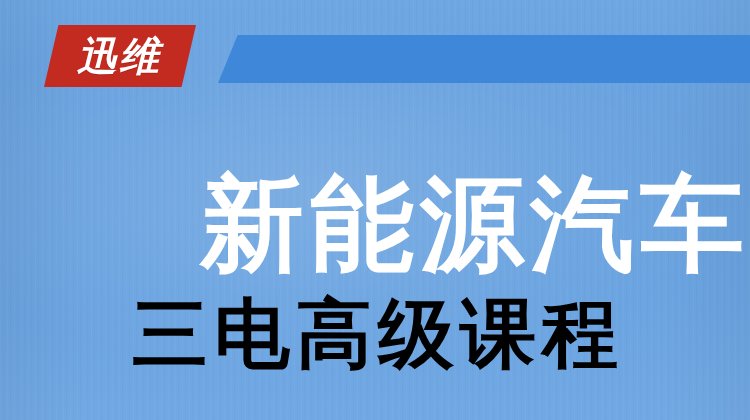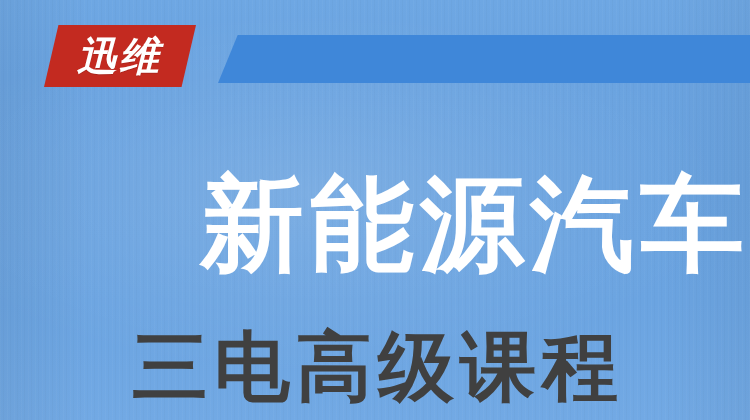--- a/index.html
+++ b/index.html
@@ -129,28 +129,27 @@
     text-indent: 6px;
     white-space: nowrap;
   }
 
   .subheadline {
     position: absolute;
     left: 0;
     top: 296px;
     width: 750px;
     text-align: center;
-    color: #404040;
+    color: #000000;
     font-size: 76px;
     font-weight: bold;
     line-height: 1;
     letter-spacing: 6px;
     text-indent: 6px;
     white-space: nowrap;
-    margin-top: 33px;
   }
 </style>
 </head>
 <body>
 
 <div id="poster">
 
   <div class="bg-base"></div>
   <div class="bg-stripes"></div>
   <div class="bg-glow"></div>

